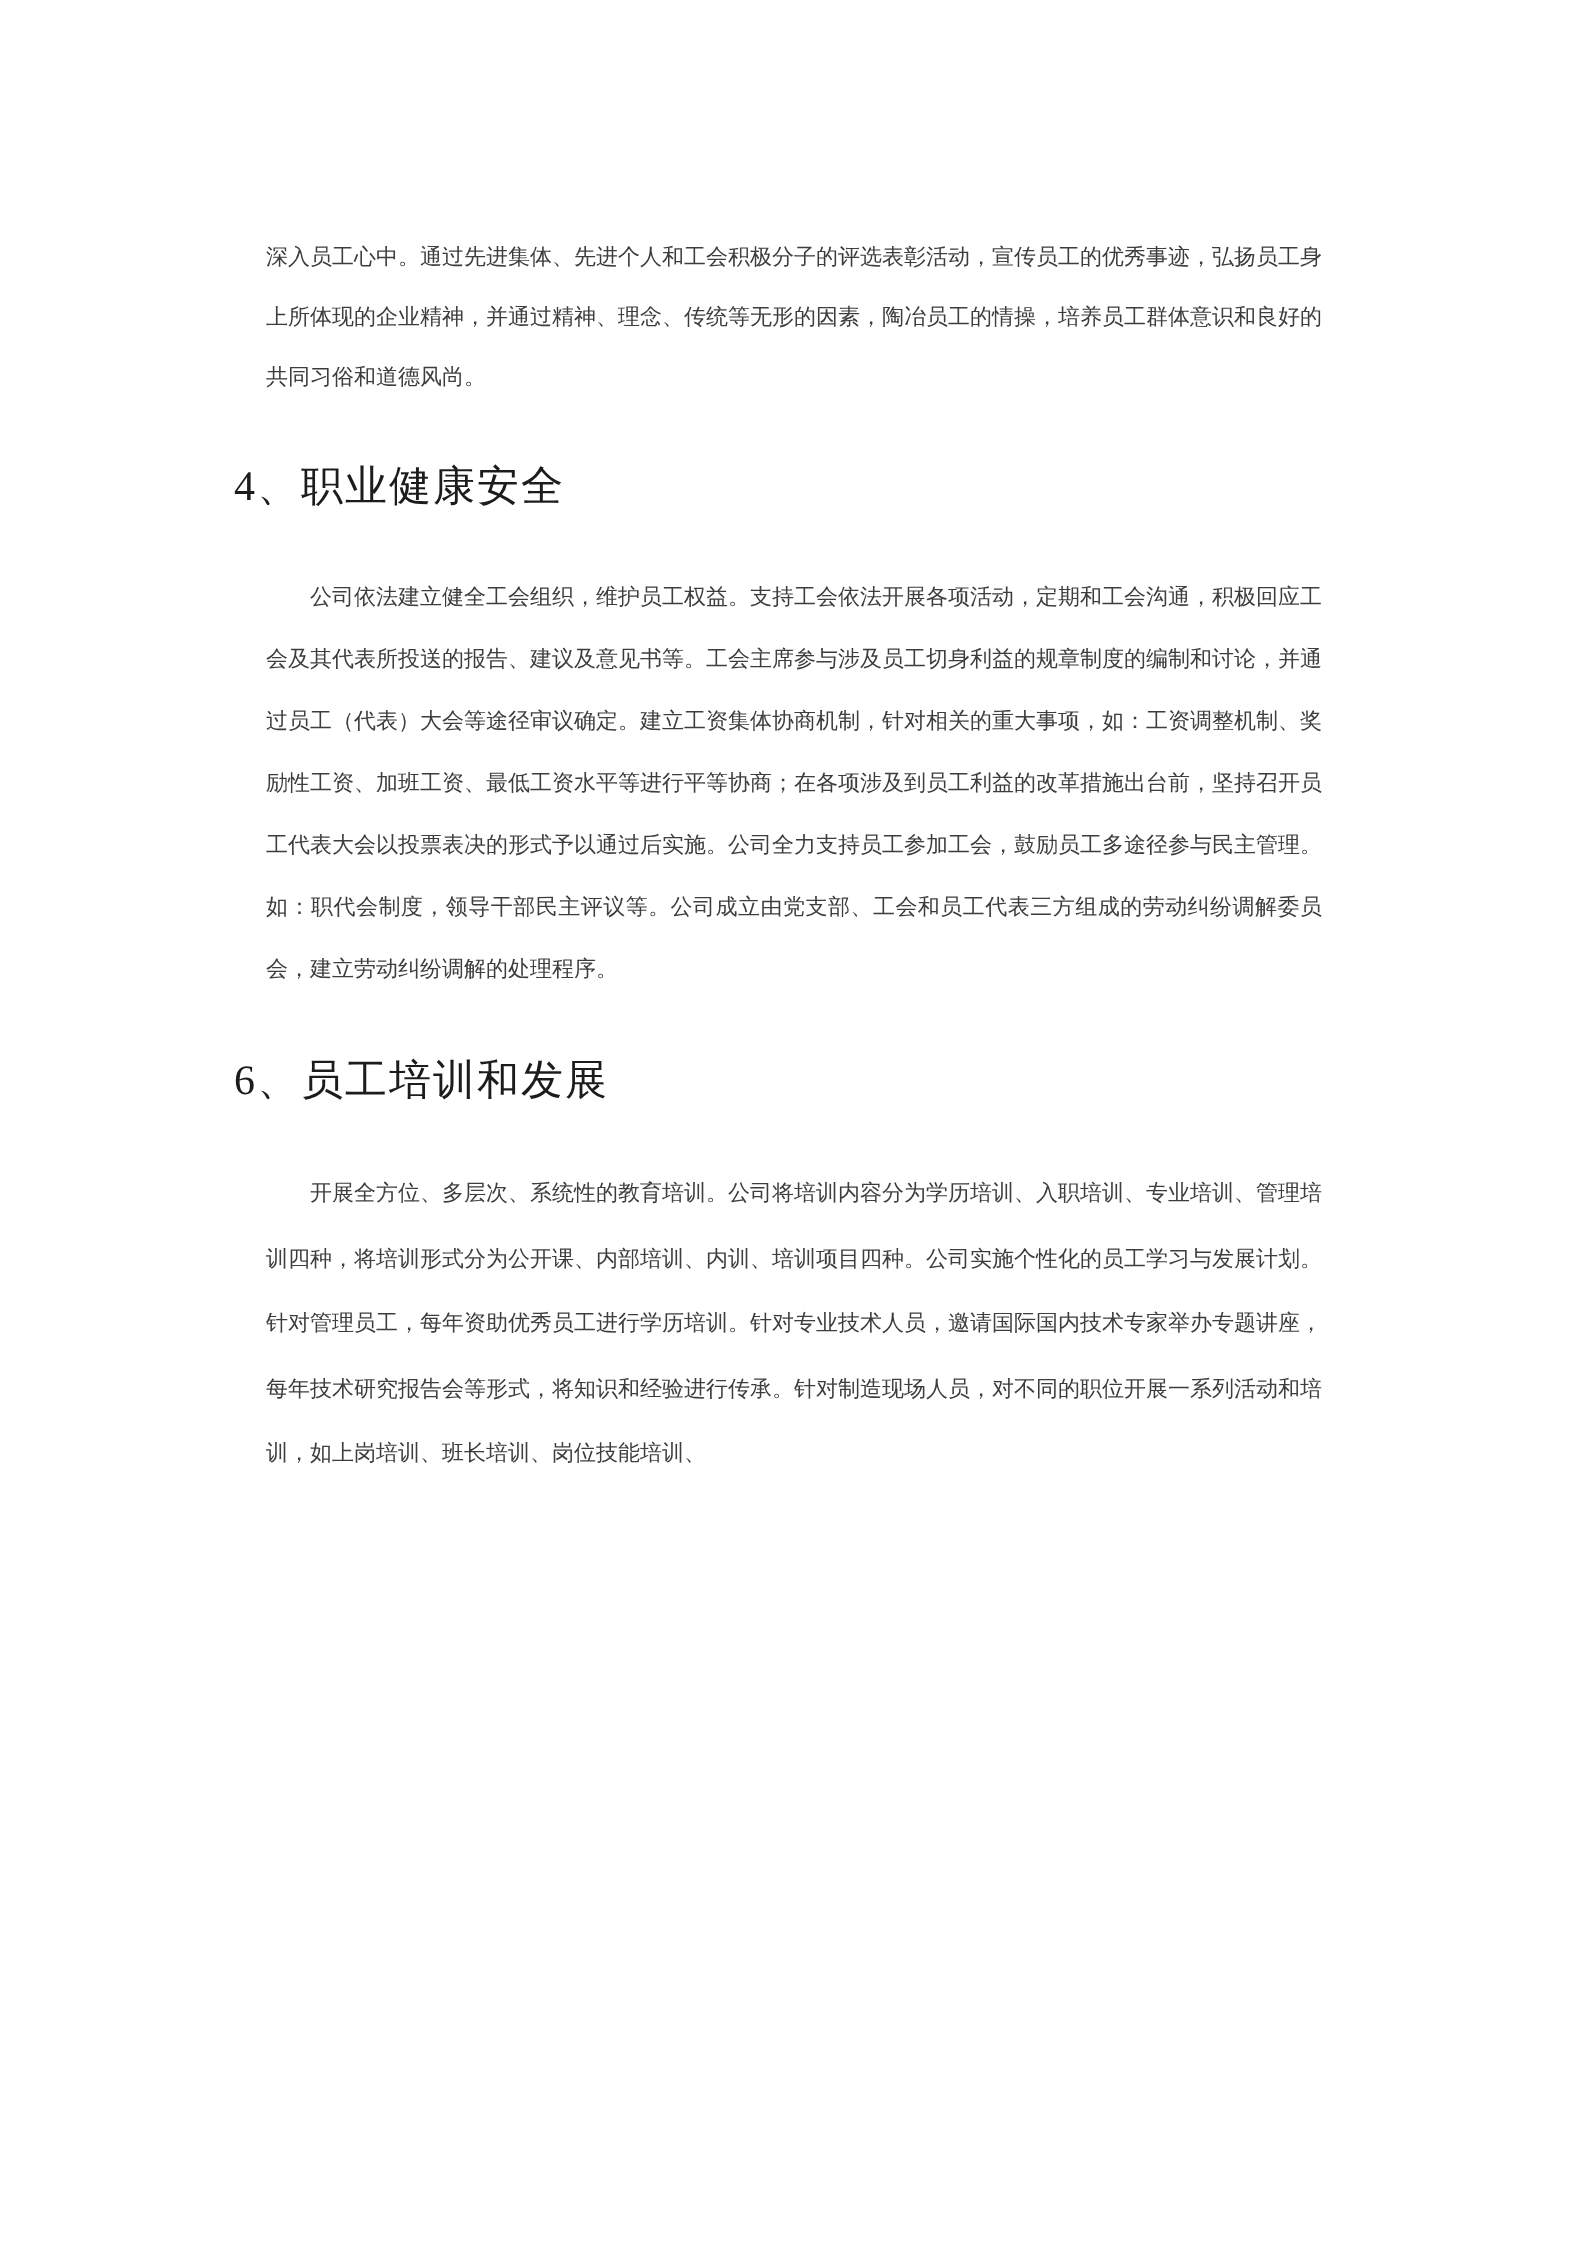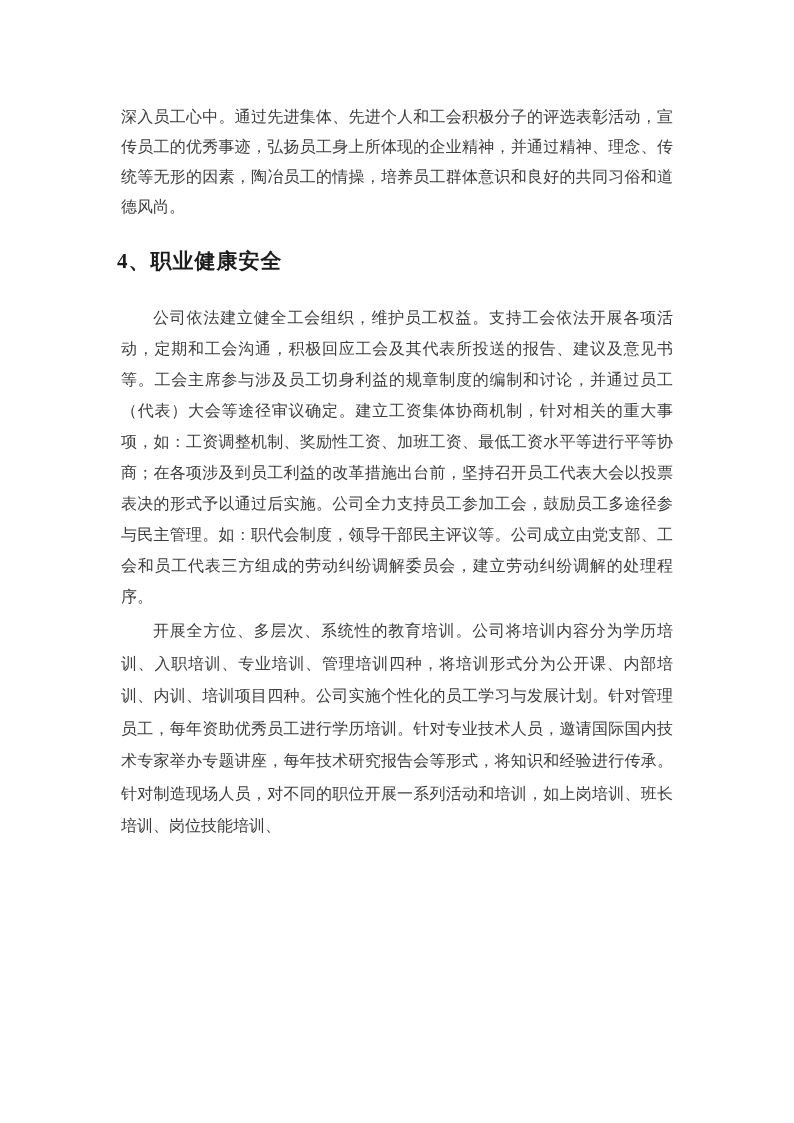--- a/index.html
+++ b/index.html
@@ -14,50 +14,51 @@
     font-family: "Liberation Serif", "DejaVu Serif", serif;
   }
   .page {
     box-sizing: border-box;
     width: 794px;
     height: 1123px;
     padding: 98px 117px 0 117px;
     background: #ffffff;
   }
   .body-para {
-    margin: 4px;
-    font-size: 16px;
+    margin: 16px;
+    font-size: 11px;
     color: #3d3d3d;
     text-align: justify;
     word-break: break-all;
   }
   .indent {
     text-indent: 2em;
   }
   .lh30   { line-height: 30px; }
   .lh30-5 { line-height: 31px; }
-  .lh32   { line-height: 32.5px; font-family: Liberation Mono, monospace; }
+  .lh32   { line-height: 32.5px; }
   .heading {
     margin: 24px 0 26px 0;
     font-size: 21px;
     line-height: 30px;
-    font-weight: 700;
+    font-weight: 400;
     color: #1c1c1c;
     letter-spacing: 1px;
   }
 </style>
 </head>
 <body>
 
 <div class="page">
 
   <p class="body-para lh30">深入员工心中。通过先进集体、先进个人和工会积极分子的评选表彰活动，宣传员工的优秀事迹，弘扬员工身上所体现的企业精神，并通过精神、理念、传统等无形的因素，陶冶员工的情操，培养员工群体意识和良好的共同习俗和道德风尚。</p>
 
   <h2 class="heading">4、职业健康安全</h2>
 
 
 
   <p class="body-para indent lh30-5">公司依法建立健全工会组织，维护员工权益。支持工会依法开展各项活动，定期和工会沟通，积极回应工会及其代表所投送的报告、建议及意见书等。工会主席参与涉及员工切身利益的规章制度的编制和讨论，并通过员工（代表）大会等途径审议确定。建立工资集体协商机制，针对相关的重大事项，如：工资调整机制、奖励性工资、加班工资、最低工资水平等进行平等协商；在各项涉及到员工利益的改革措施出台前，坚持召开员工代表大会以投票表决的形式予以通过后实施。公司全力支持员工参加工会，鼓励员工多途径参与民主管理。如：职代会制度，领导干部民主评议等。公司成立由党支部、工会和员工代表三方组成的劳动纠纷调解委员会，建立劳动纠纷调解的处理程序。</p>
 
+  <h2 class="heading">6、员工培训和发展</h2>
 
   <p class="body-para indent lh32">开展全方位、多层次、系统性的教育培训。公司将培训内容分为学历培训、入职培训、专业培训、管理培训四种，将培训形式分为公开课、内部培训、内训、培训项目四种。公司实施个性化的员工学习与发展计划。针对管理员工，每年资助优秀员工进行学历培训。针对专业技术人员，邀请国际国内技术专家举办专题讲座，每年技术研究报告会等形式，将知识和经验进行传承。针对制造现场人员，对不同的职位开展一系列活动和培训，如上岗培训、班长培训、岗位技能培训、</p>
 
 </div>
 
 </body></html>

